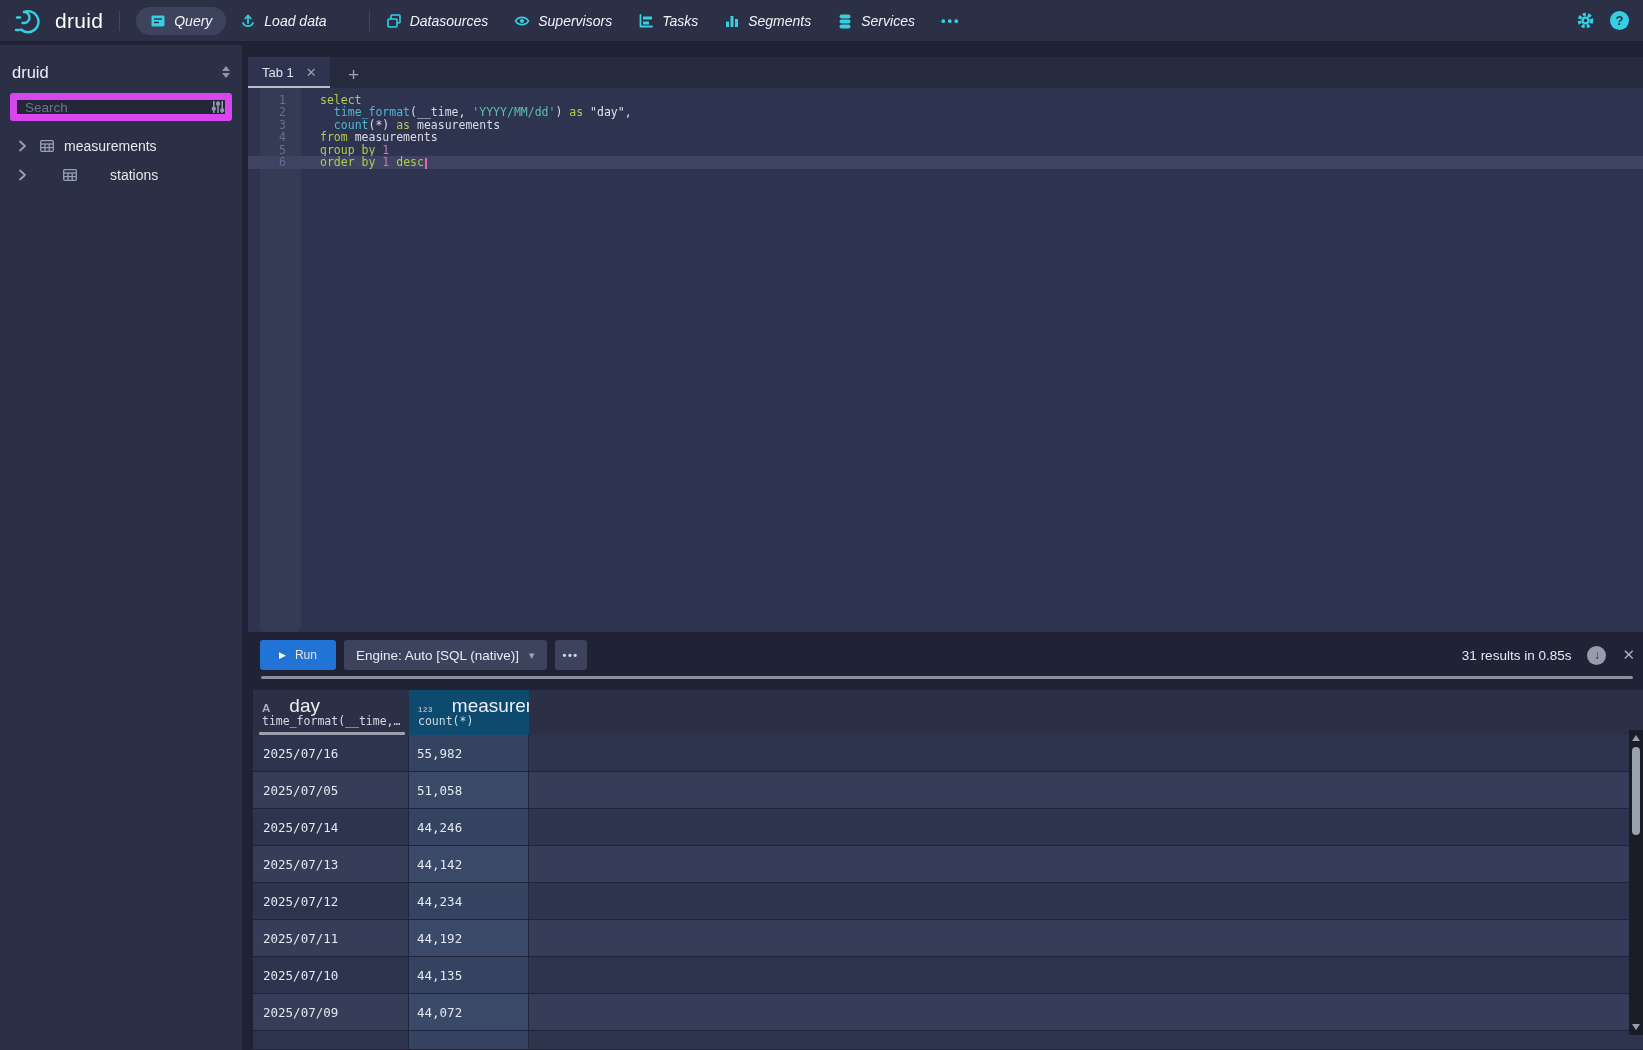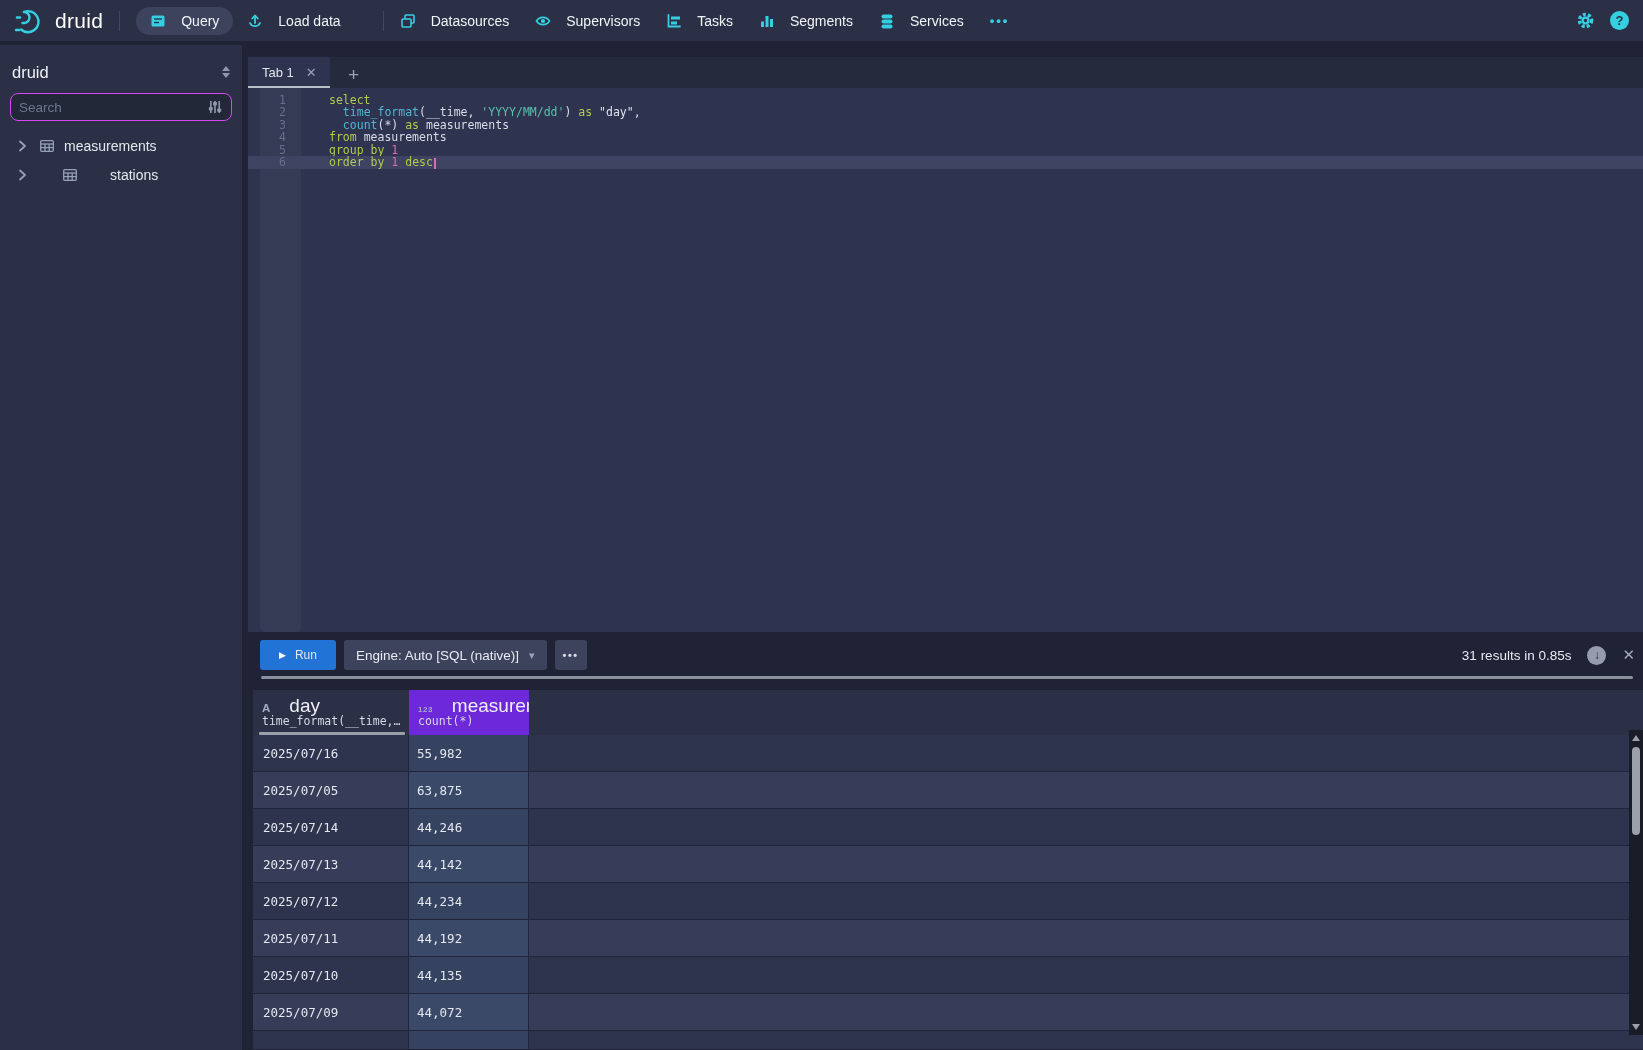--- a/index.html
+++ b/index.html
@@ -5,39 +5,39 @@
   * { margin:0; padding:0; box-sizing:border-box; }
   html,body { width:1643px; height:1050px; overflow:hidden; }
   body { background:#1f2335; font-family:"Liberation Sans", sans-serif; position:relative; color:#e4e8ef; }
 
   
   #navbar { position:absolute; left:0; top:0; width:1643px; height:41px; background:#2b3046;
             display:flex; align-items:center; padding:0 14px; }
   .brand { display:flex; align-items:center; gap:9px; }
   .brand-name { color:#ffffff; font-size:21px; letter-spacing:.3px; }
   .nav-divider { width:1px; height:20px; background:#414760; margin:0 16px; }
-  .nav-item { display:flex; align-items:center; gap:15px; color:#f0f3f7; font-size:14px;
-              margin-right:26px; cursor:pointer; white-space:nowrap; }
+  .nav-item { display:flex; align-items:center; gap:8px; color:#f0f3f7; font-size:14px;
+              margin-right:26px; cursor:pointer; white-space:nowrap;font-style:italic; }
   .nav-item.pill { background:#3d435c; border-radius:16px; padding:6px 14px; margin-right:14px; }
   .nav-icon { display:inline-flex; width:16px; height:16px; }
   .nav-more { color:#35cfe2; font-size:13px; letter-spacing:2px; font-weight:bold; margin-right:10px; cursor:pointer; }
   .nav-right { margin-left:auto; display:flex; align-items:center; gap:15px; }
   .gear { display:inline-flex; width:19px; height:19px; cursor:pointer; }
   .help-circle { width:19px; height:19px; border-radius:50%; background:#35cfe2; color:#2b3046;
                  font-weight:bold; font-size:13px; display:flex; align-items:center; justify-content:center; cursor:pointer; }
 
   
   #sidebar { position:absolute; left:0; top:45px; width:242px; height:1005px; background:#2b3047; }
   .schema-row { position:absolute; left:12px; right:10px; top:15px; height:24px; display:flex; align-items:center; }
   .schema-name { font-size:16.5px; color:#eef1f6; flex:1; }
   .sort-icon { display:inline-flex; flex-direction:column; gap:2px; cursor:pointer; padding:2px; }
   .sort-icon .tri-up { width:0; height:0; border-left:4px solid transparent; border-right:4px solid transparent; border-bottom:5px solid #8e97ab; }
   .sort-icon .tri-dn { width:0; height:0; border-left:4px solid transparent; border-right:4px solid transparent; border-top:5px solid #8e97ab; }
   .search-wrap { position:absolute; left:10px; top:48px; width:222px; height:28px; background:#232839;
-                 border:1px solid #d946ef; border-radius:8px; display:flex; align-items:center; }
+                 border:7px solid #d946ef; border-radius:3px; display:flex; align-items:center; }
   .search-wrap input { flex:1; background:transparent; border:none; outline:none; color:#aab3c7;
                        font-size:13.5px; padding:0 8px; font-family:"Liberation Sans", sans-serif; }
   .search-wrap input::placeholder { color:#6b7590; }
   .filter-icon { display:inline-flex; width:16px; height:16px; margin-right:8px; cursor:pointer; }
   .tree-row { position:absolute; left:0; width:242px; height:29px; display:flex; align-items:center;
               padding-left:14px; gap:9px; cursor:pointer; font-size:14px; color:#e4e8ee; }
   .tree-ic { display:inline-flex; width:16px; height:16px; }
 
   
   #tabbar { position:absolute; left:248px; top:57px; width:1395px; height:31px; background:#252a3d;
@@ -50,21 +50,21 @@
   .tab-add { color:#9aa2b2; font-size:19px; margin-left:18px; margin-bottom:4px; cursor:pointer; line-height:1; }
 
   
   #editor { position:absolute; left:248px; top:88px; width:1395px; height:544px; background:#2e3350; overflow:hidden; }
   #gutter-bg { position:absolute; left:12px; top:0; width:41px; height:544px; background:#353b55;
                border-bottom-left-radius:5px; border-bottom-right-radius:5px; }
   .ed-line { position:absolute; left:0; right:0; height:13px; font-family:"DejaVu Sans Mono", monospace;
              font-size:11.5px; line-height:13px; }
   .ed-line.active { background:#3d4360; }
   .ed-line .ln { position:absolute; left:12px; width:26px; text-align:right; color:#666e8e; }
-  .ed-line .code { position:absolute; left:81px; white-space:pre; }
+  .ed-line .code { position:absolute; left:72px; white-space:pre; }
   .tk-k { color:#b3cb4c; } .tk-f { color:#4fb6d0; } .tk-s { color:#5ac0ab; }
   .tk-d { color:#dfe3ec; } .tk-n { color:#d96bb5; } .tk-p { color:#d8dce6; }
   .cursor { display:inline-block; width:2px; height:11px; background:#e06ab1; vertical-align:text-bottom; margin-left:1px; }
 
   
   #runbar { position:absolute; left:248px; top:632px; width:1395px; height:46px; display:flex; align-items:center; }
   .run-btn { margin-left:12px; height:30px; width:76px; background:#2173d6; border-radius:3px;
              display:flex; align-items:center; justify-content:center; gap:9px; cursor:pointer; }
   .run-btn .play { color:#ffffff; font-size:9px; }
   .run-btn .lbl { color:#e5e5e5; font-size:12px; }
@@ -82,21 +82,21 @@
   .close-x { color:#a6adbb; font-size:15px; cursor:pointer; }
 
   
   #splitter { position:absolute; left:261px; top:676px; width:1372px; height:3px; background:#8b909d; border-radius:2px; cursor:row-resize; }
 
   
   #results { position:absolute; left:253px; top:690px; width:1390px; height:360px; overflow:hidden; }
   .t-head { display:flex; height:45px; position:relative; }
   .th { position:relative; cursor:pointer; }
   .th.h1 { width:156px; background:#2b3047; }
-  .th.h2 { width:120px; background:#6d28d9; }
+  .th.h2 { width:120px; background:#0c4a6e; }
   .th.hf { flex:1; background:#2b3047; cursor:default; }
   .th-line1 { position:absolute; left:9px; top:5px; display:flex; align-items:baseline; gap:7px; }
   .th-name { font-size:19px; color:#eceff4;margin-left:12px; }
   .type-ic { color:#a3adbf; font-weight:bold; }
   .type-a { font-size:11.5px; }
   .type-123 { font-size:8px; letter-spacing:.5px; }
   .th-expr { position:absolute; left:9px; top:24px; font-size:11.5px; color:#d3d9e3;
              font-family:"DejaVu Sans Mono", monospace; white-space:nowrap; }
   .sort-underline { position:absolute; left:6px; bottom:0; width:146px; height:3px; background:#9aa1ad; border-radius:1px; }
   .t-row { display:flex; height:37px; }
@@ -365,21 +365,21 @@
     <div class="th hf"></div>
   </div>
   <div>
       <div class="t-row r-dark">
         <div class="c c1">2025/07/16</div>
         <div class="c c2">55,982</div>
         <div class="c cf"></div>
       </div>
       <div class="t-row r-light">
         <div class="c c1">2025/07/05</div>
-        <div class="c c2">63,875</div>
+        <div class="c c2">51,058</div>
         <div class="c cf"></div>
       </div>
       <div class="t-row r-dark">
         <div class="c c1">2025/07/14</div>
         <div class="c c2">44,246</div>
         <div class="c cf"></div>
       </div>
       <div class="t-row r-light">
         <div class="c c1">2025/07/13</div>
         <div class="c c2">44,142</div>

